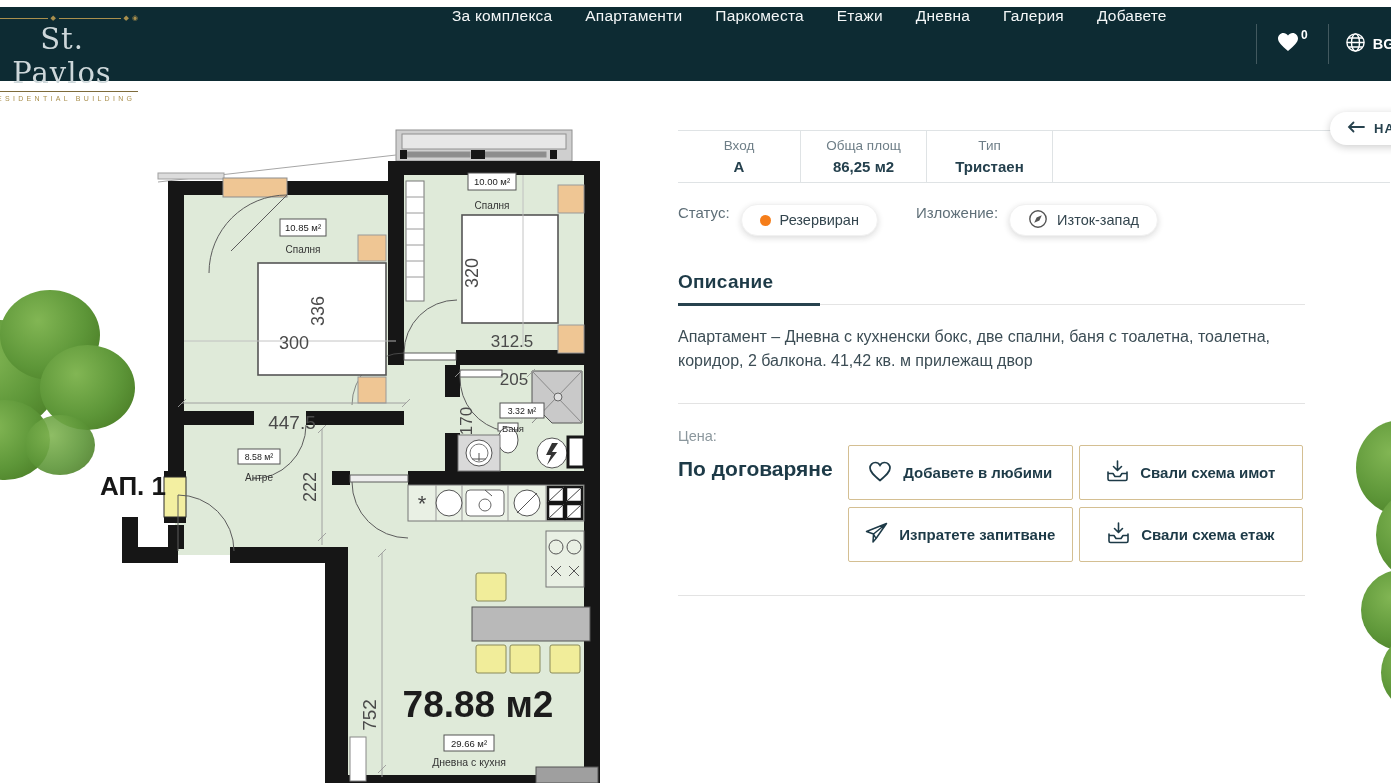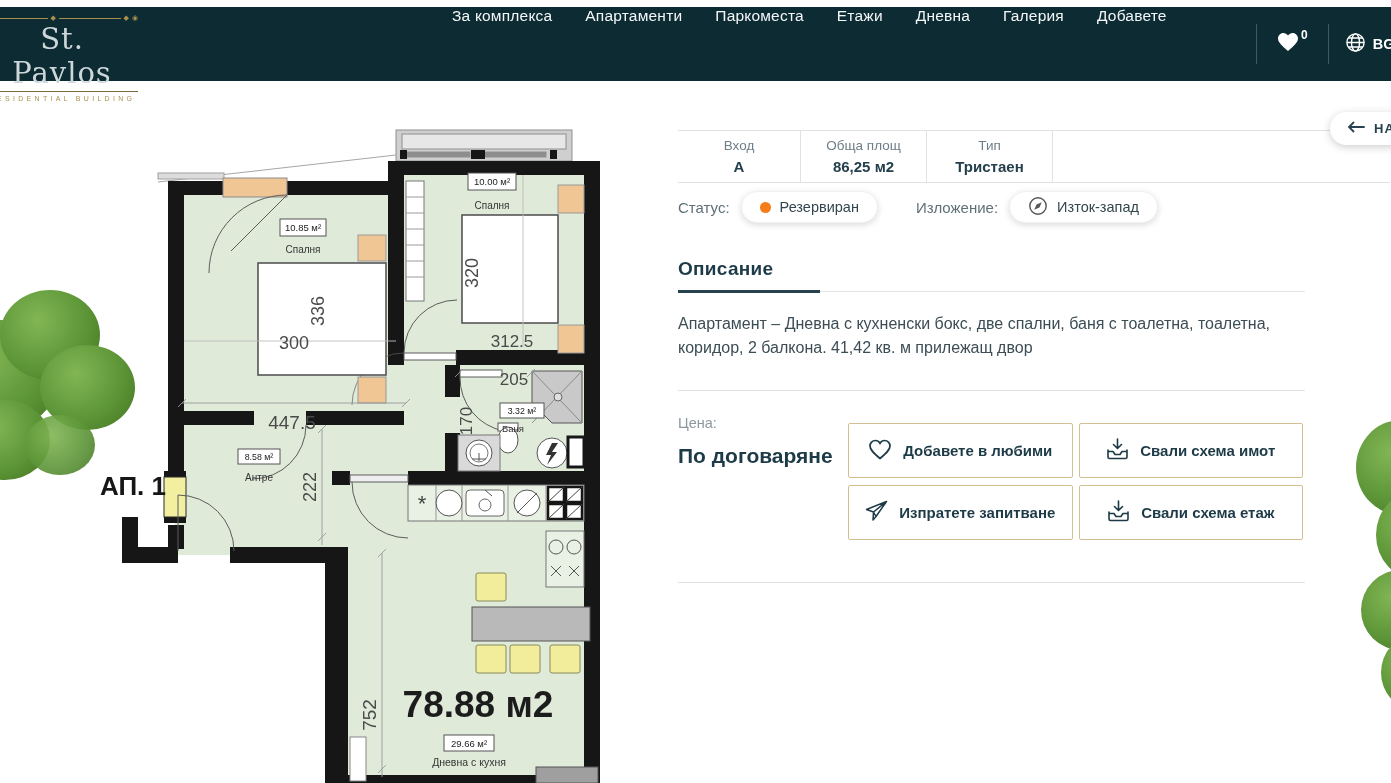--- a/index.html
+++ b/index.html
@@ -34,39 +34,39 @@
   
   .plan { position:absolute; left:100px; top:85px; width:560px; height:698px; z-index:2; }
 
   
   .panel { position:absolute; left:678px; top:130px; width:712px; z-index:5; }
   .spec-table { display:flex; width:712px; border-top:1px solid #dfe3e5; border-bottom:1px solid #dfe3e5; height:53px; }
   .spec-col { display:flex; flex-direction:column; align-items:center; justify-content:center; gap:5px; border-right:1px solid #dfe3e5; }
   .spec-col.c0{width:125px}.spec-col.c1{width:123px}.spec-col.c2{width:127px}.spec-col.c3{width:126px}.spec-col.c4{width:126px}
   .spec-label { font-size:13.5px; color:#6e7e87; }
   .spec-value { font-size:15px; font-weight:700; color:#24404d; }
-  .status-row { margin-top:8px; display:flex; align-items:center; }
+  .status-row { margin-top:21px; display:flex; align-items:flex-start; }
   .status-cap { font-size:15px; color:#5f6f78; }
   .pill { display:inline-flex; align-items:center; gap:9px; height:32px; padding:0 18px; background:#fff;
     border:1px solid #f1f1f1; border-radius:17px; box-shadow:0 2px 6px rgba(30,30,30,.16); margin-left:11px;
     font-size:14.5px; color:#33454e; font-weight:400; cursor:pointer; }
   .dot { width:11px; height:11px; border-radius:50%; background:#f57d1a; }
   .exposure-cap { margin-left:38px; }
   .desc-head { margin-top:35px; font-size:19px; font-weight:700; color:#1d3a47; letter-spacing:.3px; }
   .desc-underline { position:relative; width:627px; height:3px; margin-top:10px; }
   .desc-underline .light { position:absolute; left:0; top:1px; width:627px; height:1px; background:#e4e4e4; }
   .desc-underline .dark { position:absolute; left:0; top:0; width:142px; height:3px; background:#27424e; }
   .desc-text { margin-top:19px; width:640px; font-size:16px; line-height:23.5px; color:#3c4d55; }
   .rule { width:627px; border:none; border-top:1px solid #e3e3e3; }
   .rule.r1 { margin-top:31px; }
   .rule.r2 { margin-top:50px; }
   .price-block { position:relative; margin-top:24px; height:117px; }
   .price-label { font-size:14.5px; color:#8b979d; }
   .price-value { margin-top:13px; font-size:21px; font-weight:700; color:#1d3a47; }
-  .actions { position:absolute; left:170px; top:8px; width:455px; display:grid; grid-template-columns:1fr 1fr; gap:7px 6px; }
+  .actions { position:absolute; left:170px; top:17px; width:455px; display:grid; grid-template-columns:1fr 1fr; gap:7px 6px; }
   .act-btn { height:55px; background:#fff; border:1px solid #d4bf92; border-radius:2px; display:flex; align-items:center;
     justify-content:center; gap:11px; font-size:15px; font-weight:700; color:#1d3a47; cursor:pointer;
     font-family:"Liberation Sans", sans-serif; }
   .ic { flex:0 0 auto; }
 </style>
 </head>
 <body>
 
 <div class="header">
   <div class="logo">

